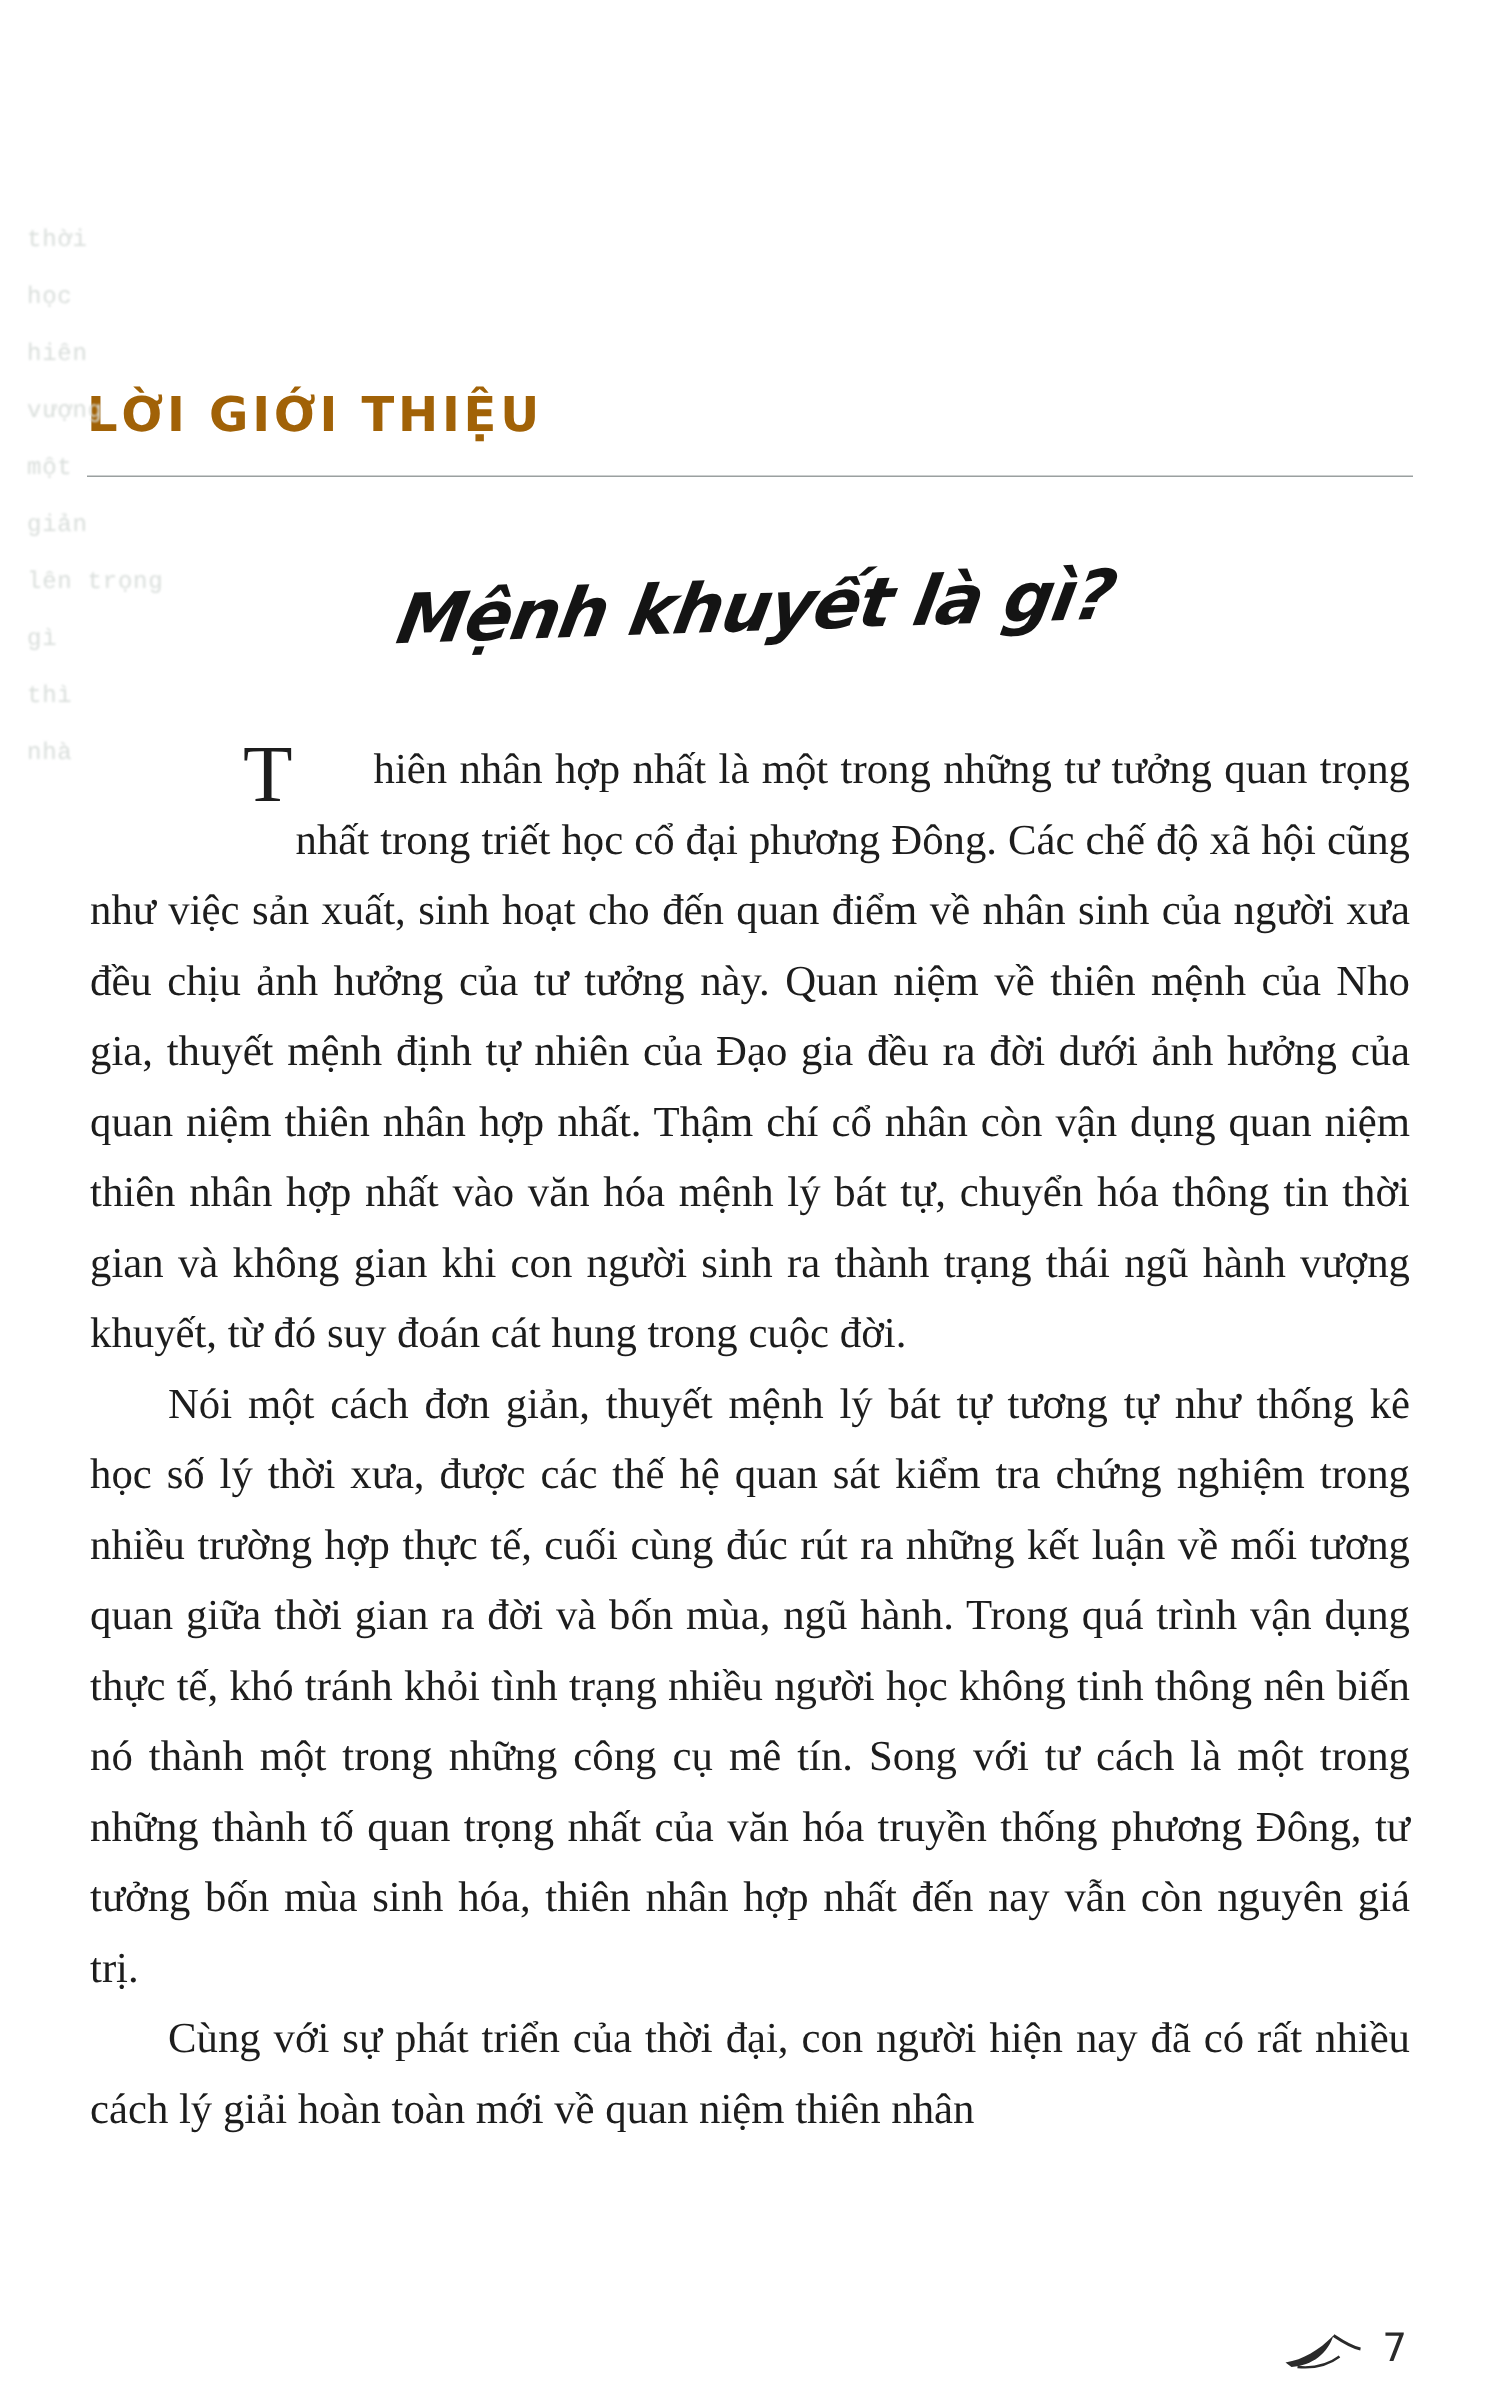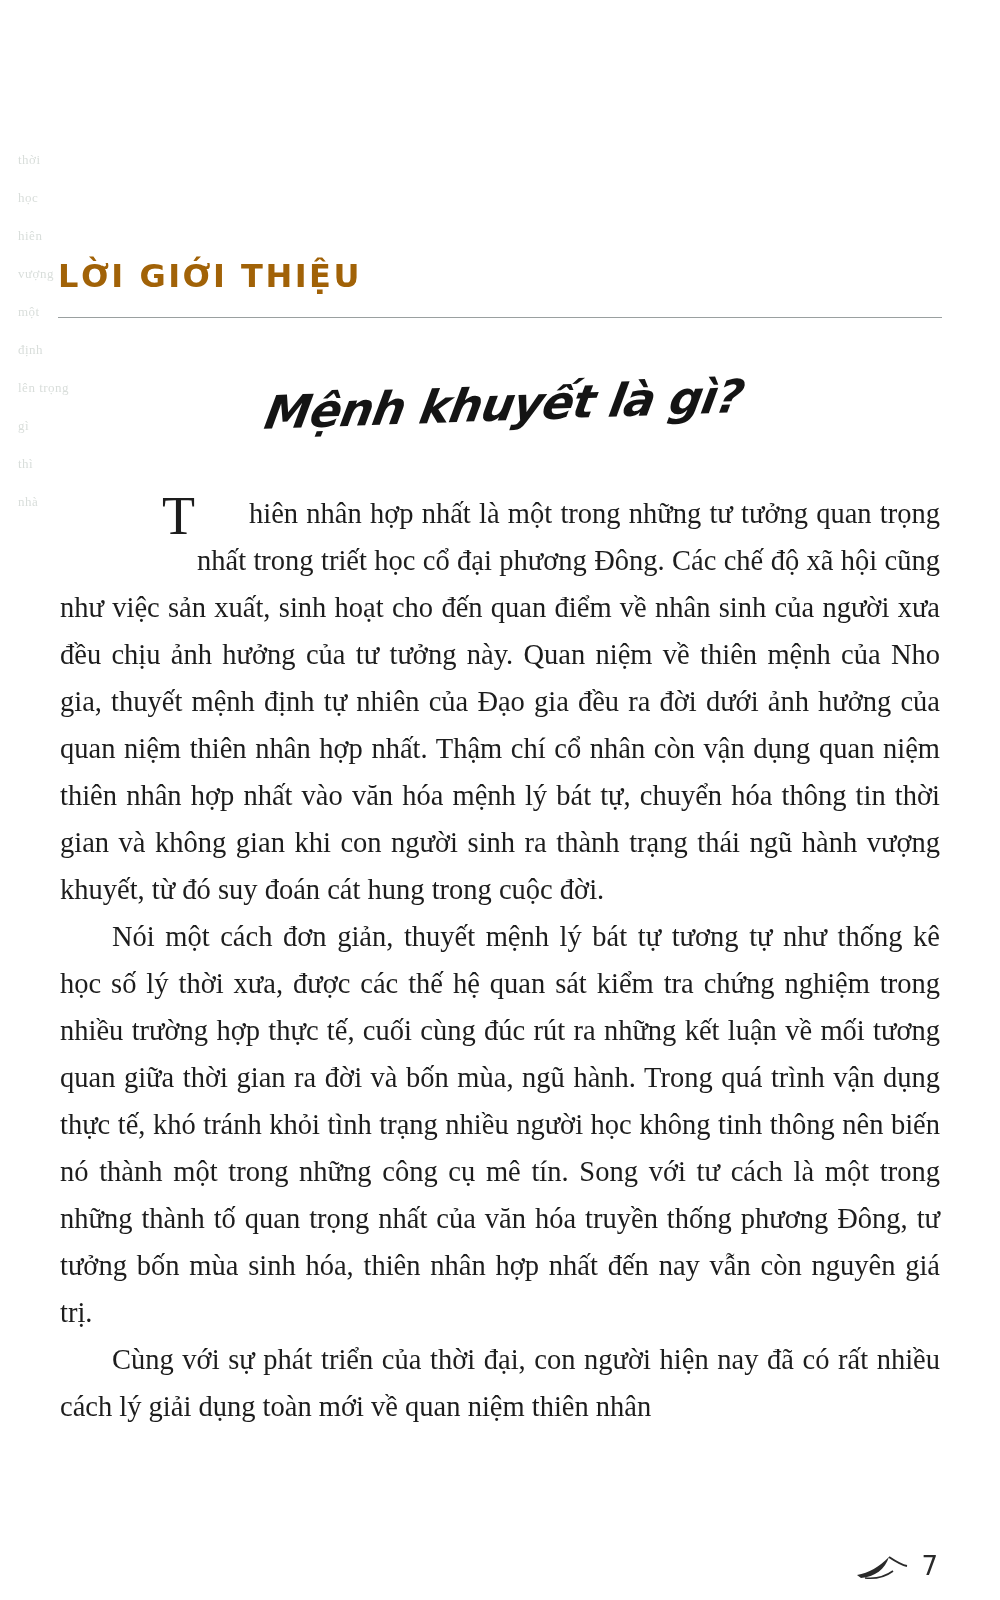--- a/index.html
+++ b/index.html
@@ -16,22 +16,22 @@
     position: relative;
   }
 
   
   .bleed-through {
     position: absolute;
     left: 18px;
     top: 120px;
     width: 130px;
     color: #d9dedb;
-    font-family: Liberation Serif, serif;
-    font-size: 13px;
+    font-family: Liberation Mono, monospace;
+    font-size: 16px;
     line-height: 38px;
     letter-spacing: 0.5px;
     filter: blur(0.6px);
     user-select: none;
     pointer-events: none;
   }
   .bleed-through div {
     white-space: nowrap;
     overflow: hidden;
   }
@@ -125,36 +125,36 @@
 <body>
 
 <div class="page">
 
   <div class="bleed-through">
     <div>thời</div>
     <div>học</div>
     <div>hiên</div>
     <div>vượng</div>
     <div>một</div>
-    <div>định</div>
+    <div>giản</div>
     <div>lên trọng</div>
     <div>gì</div>
     <div>thì</div>
     <div>nhà</div>
   </div>
 
   <h1 class="chapter-heading">LỜI GIỚI THIỆU</h1>
   <hr class="heading-rule">
 
   <div class="script-title">Mệnh khuyết là gì?</div>
 
   <div class="body-text">
     <p><span class="dropcap">T</span><span>hiên nhân hợp nhất là một trong những tư tưởng quan trọng nhất trong triết học cổ đại phương Đông. Các chế độ xã hội cũng như việc sản xuất, sinh hoạt cho đến quan điểm về nhân sinh của người xưa đều chịu ảnh hưởng của tư tưởng này. Quan niệm về thiên mệnh của Nho gia, thuyết mệnh định tự nhiên của Đạo gia đều ra đời dưới ảnh hưởng của quan niệm thiên nhân hợp nhất. Thậm chí cổ nhân còn vận dụng quan niệm thiên nhân hợp nhất vào văn hóa mệnh lý bát tự, chuyển hóa thông tin thời gian và không gian khi con người sinh ra thành trạng thái ngũ hành vượng khuyết, từ đó suy đoán cát hung trong cuộc đời.</span></p>
     <p>Nói một cách đơn giản, thuyết mệnh lý bát tự tương tự như thống kê học số lý thời xưa, được các thế hệ quan sát kiểm tra chứng nghiệm trong nhiều trường hợp thực tế, cuối cùng đúc rút ra những kết luận về mối tương quan giữa thời gian ra đời và bốn mùa, ngũ hành. Trong quá trình vận dụng thực tế, khó tránh khỏi tình trạng nhiều người học không tinh thông nên biến nó thành một trong những công cụ mê tín. Song với tư cách là một trong những thành tố quan trọng nhất của văn hóa truyền thống phương Đông, tư tưởng bốn mùa sinh hóa, thiên nhân hợp nhất đến nay vẫn còn nguyên giá trị.</p>
-    <p>Cùng với sự phát triển của thời đại, con người hiện nay đã có rất nhiều cách lý giải dụng toàn mới về quan niệm thiên nhân</p>
+    <p>Cùng với sự phát triển của thời đại, con người hiện nay đã có rất nhiều cách lý giải hoàn toàn mới về quan niệm thiên nhân</p>
   </div>
 
   <div class="page-footer">
     <div class="footer-ornament">
       <svg width="60" height="30" viewBox="0 0 60 30" xmlns="http://www.w3.org/2000/svg">
         <path d="M2 24 C14 22 24 16 34 6 C30 18 20 26 6 27 Z" fill="#2a2a2a"></path>
         <path d="M34 6 C40 10 46 14 52 15" stroke="#2a2a2a" stroke-width="2" fill="none"></path>
         <path d="M10 27 C20 28 30 26 38 20" stroke="#2a2a2a" stroke-width="1.6" fill="none"></path>
       </svg>
     </div>

